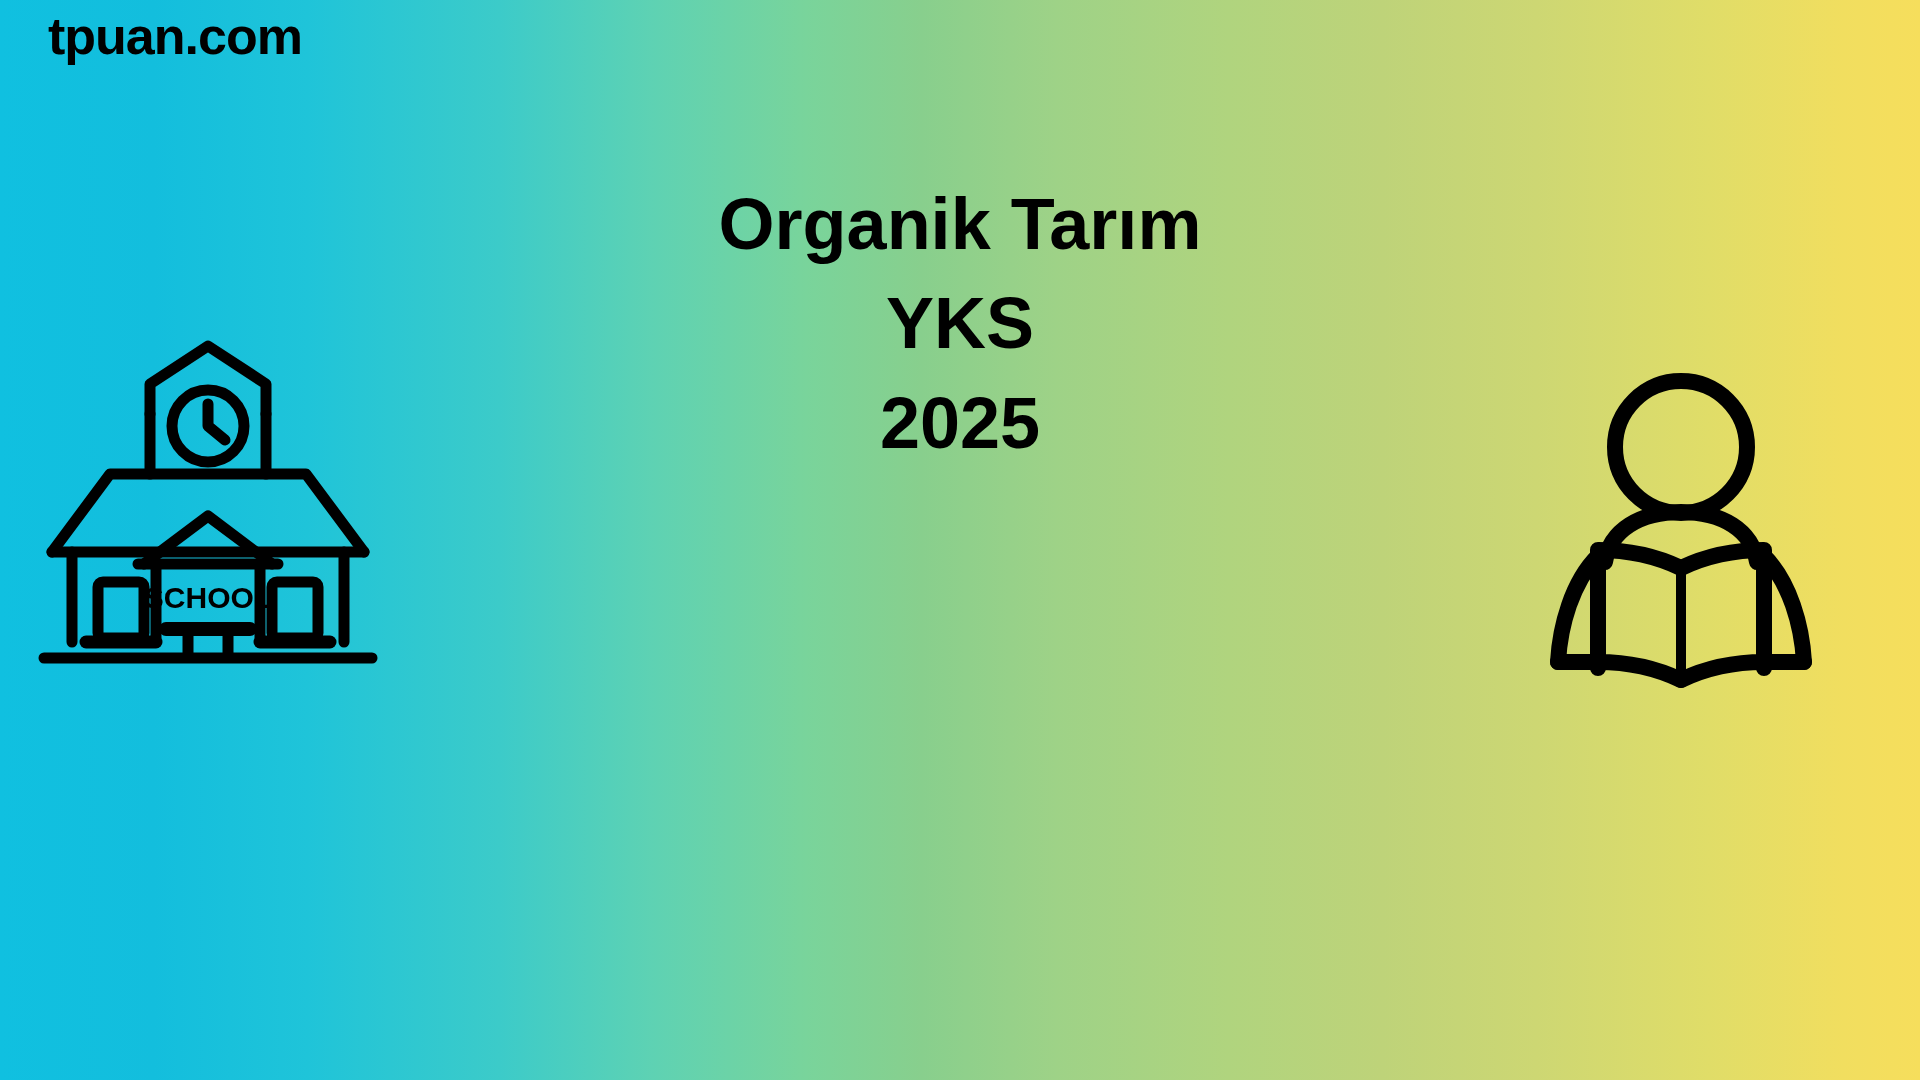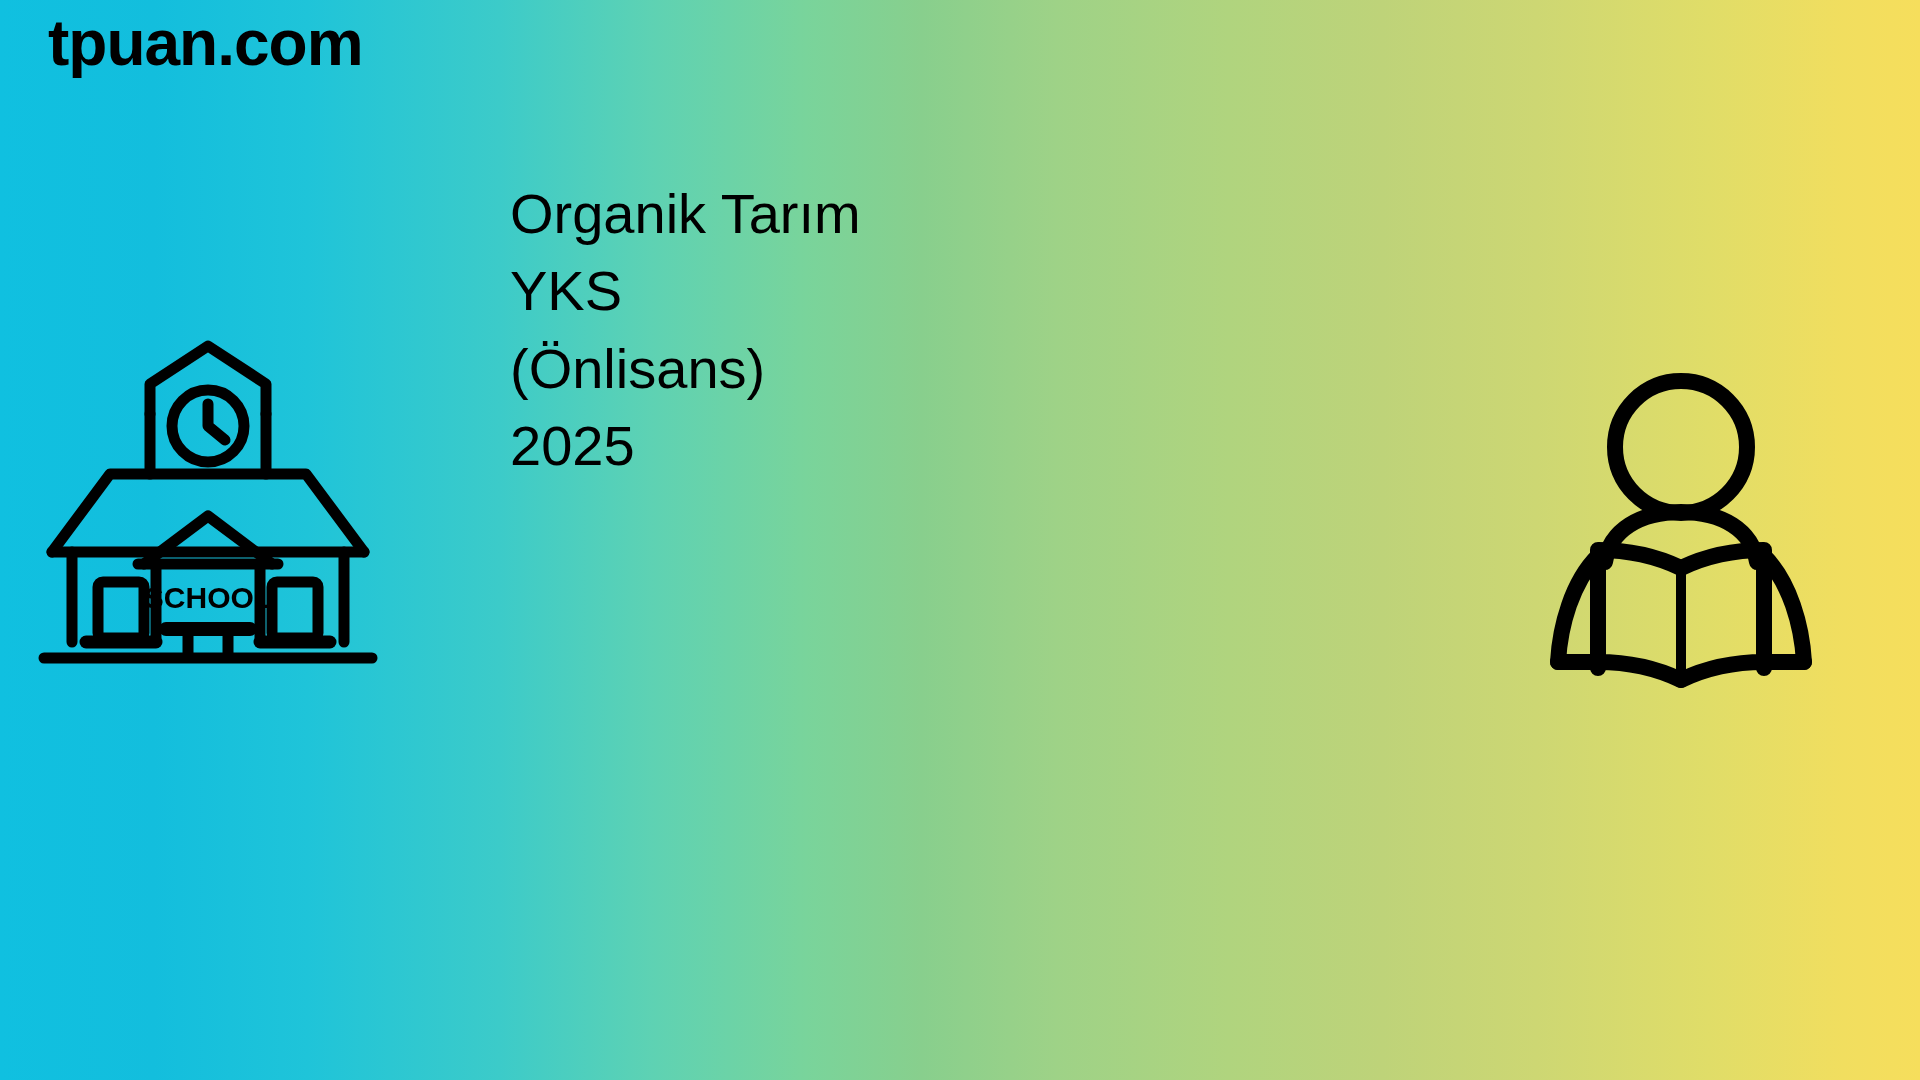--- a/index.html
+++ b/index.html
@@ -30,39 +30,39 @@
         #e0dd68 89%,
         #f1de5f 96%,
         #f6de5c 100%);
   }
 
   
   #logo {
     position: absolute;
     left: 48px;
     top: 8px;
-    font-size: 64px;
+    font-size: 52px;
     font-weight: bold;
     color: #000000;
     letter-spacing: -1px;
     line-height: 1.1;
     white-space: nowrap;
   }
 
   
   #title-block {
     position: absolute;
     left: 50%;
     top: 175px;
     transform: translateX(-50%);
     width: 900px;
-    text-align: left;
+    text-align: center;
     color: #000000;
-    font-weight: normal;
-    font-size: 56px;
+    font-weight: bold;
+    font-size: 72px;
     line-height: 1.38;
   }
   #title-block .tline {
     display: block;
     white-space: nowrap;
   }
 
   
   #school-icon {
     position: absolute;
@@ -119,21 +119,20 @@
       <rect x="234" y="258" width="46" height="56" rx="5"></rect>
       <path d="M222 318 L292 318" stroke-width="13"></path>
 
       <path d="M6 334 L334 334" stroke-width="11"></path>
     </svg>
   </div>
 
   <div id="title-block">
     <span class="tline">Organik Tarım</span>
     <span class="tline">YKS</span>
-    <span class="tline">(Önlisans)</span>
     <span class="tline">2025</span>
   </div>
 
   <div id="student-icon">
     <svg viewBox="0 0 300 320" xmlns="http://www.w3.org/2000/svg" fill="none" stroke="#000000" stroke-width="16" stroke-linecap="round" stroke-linejoin="round">
 
       <circle cx="133" cy="77" r="66"></circle>
 
       <path d="M57 192 C62 160 92 142 133 142 C174 142 204 160 209 192"></path>
 

